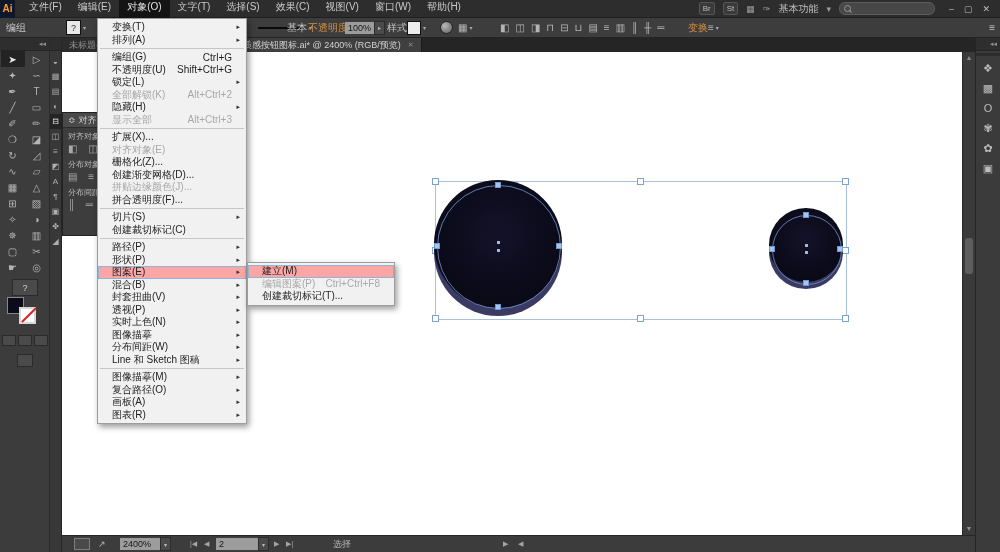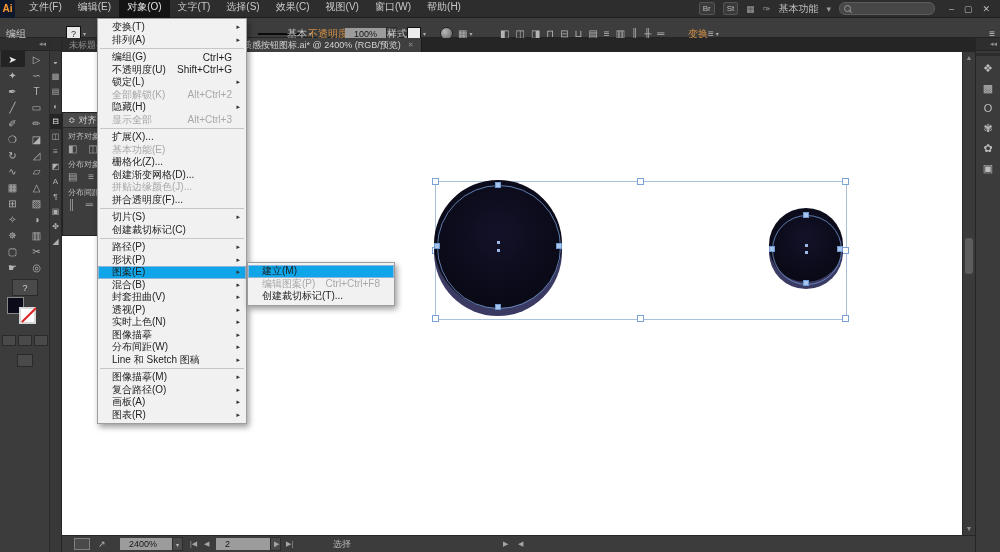--- a/index.html
+++ b/index.html
@@ -28,26 +28,26 @@
   .search-glass::after{content:"";position:absolute;width:3px;height:1px;background:#999;
                        transform:rotate(45deg);left:4px;top:5px}
   .searchbox input{background:transparent;border:none;outline:none;width:64px;
                    font-size:8px;color:#ddd;font-family:"Liberation Sans",sans-serif}
   .winbtns{display:flex;gap:10px;margin-left:6px;padding-right:6px;color:#bdbdbd;font-size:9px}
   .winbtns span{cursor:default}
 
   
   .controlbar{left:0;top:18px;width:1000px;height:20px;background:#3d3d3d;
               border-bottom:1px solid #242424;font-size:10px;color:#c7c7c7;box-sizing:border-box}
-  .cb{position:absolute;top:6px;height:19px;display:flex;align-items:center}
+  .cb{position:absolute;top:0;height:19px;display:flex;align-items:center}
   .cb-swatch{width:13px;height:13px;background:#e8e8e8;color:#333;font-size:9px;
              display:flex;align-items:center;justify-content:center;border:1px solid #111}
   .cb-arrow{font-size:6px;color:#aaa;margin-left:2px}
   .strokeline{width:44px;height:2px;background:#0a0a0a}
-  .cb-field{background:#9c9c9c;color:#151515;height:12px;line-height:12px;padding:0 9px;
+  .cb-field{background:#9c9c9c;color:#151515;height:12px;line-height:12px;padding:0 3px;
             font-size:9px}
   .cb-btn{background:#4a4a4a;border:1px solid #2c2c2c;height:12px;width:9px;display:flex;
           align-items:center;justify-content:center;font-size:6px;color:#bbb}
   .orange{color:#d28f45}
   .cb-minichip{width:12px;height:12px;background:#ececec;border:1px solid #111}
   .cb-circleicon{width:11px;height:11px;border-radius:50%;
                  background:radial-gradient(circle at 35% 35%,#b9b9b9,#5c5c5c);border:1px solid #222}
   .cb-gridicon,.align-ic{color:#b5b5b5;font-size:10px}
   .alignrow{display:flex;gap:6px}
 
@@ -116,21 +116,21 @@
   .ddmenu{left:97px;top:18px;width:150px;z-index:10;background:#f1f1f1;
           border:1px solid #9d9d9d;box-shadow:2px 3px 6px rgba(0,0,0,.4);
           padding:2px 0;box-sizing:border-box}
   .mi{height:12.5px;display:flex;align-items:center;font-size:10px;color:#1d1d1d;
       padding:0 6px 0 14px;cursor:default;box-sizing:border-box}
   .mi .lab{flex:1;white-space:nowrap}
   .mi .sc{margin-left:8px;white-space:nowrap}
   .mi .ar{width:8px;text-align:right;font-size:7px;color:#333}
   .mi.disabled{color:#a8a8a8}
   .mi.disabled .ar{color:#a8a8a8}
-  .mi.highlighted{background:#0ea5e9;outline:1px solid #8fb4d9;outline-offset:-1px}
+  .mi.highlighted{background:#fca5a5;outline:1px solid #8fb4d9;outline-offset:-1px}
   .mi.separator{height:5px;padding:0;align-items:center}
   .mi.separator::before{content:"";display:block;width:100%;height:1px;background:#c6c6c6;
                         margin:0 2px}
   .submenu{left:247px;top:262px;width:148px;z-index:11}
 
   
   .vscroll{left:962px;top:52px;width:13px;height:483px;background:#3a3a3a;
            border-left:1px solid #2a2a2a;box-sizing:border-box}
   .vs-arrow{height:12px;color:#8d8d8d;font-size:7px;text-align:center;line-height:12px}
   .vs-thumb{position:absolute;left:2px;top:186px;width:8px;height:36px;background:#5d5d5d;
@@ -547,21 +547,21 @@
       
     </div>
 
     <div class="mi">
       <span class="lab">扩展(X)...</span>
       <span class="sc"></span>
       <span class="ar"></span>
     </div>
 
     <div class="mi disabled">
-      <span class="lab">基本功能(E)</span>
+      <span class="lab">对齐对象(E)</span>
       <span class="sc"></span>
       <span class="ar"></span>
     </div>
 
     <div class="mi">
       <span class="lab">栅格化(Z)...</span>
       <span class="sc"></span>
       <span class="ar"></span>
     </div>
 

